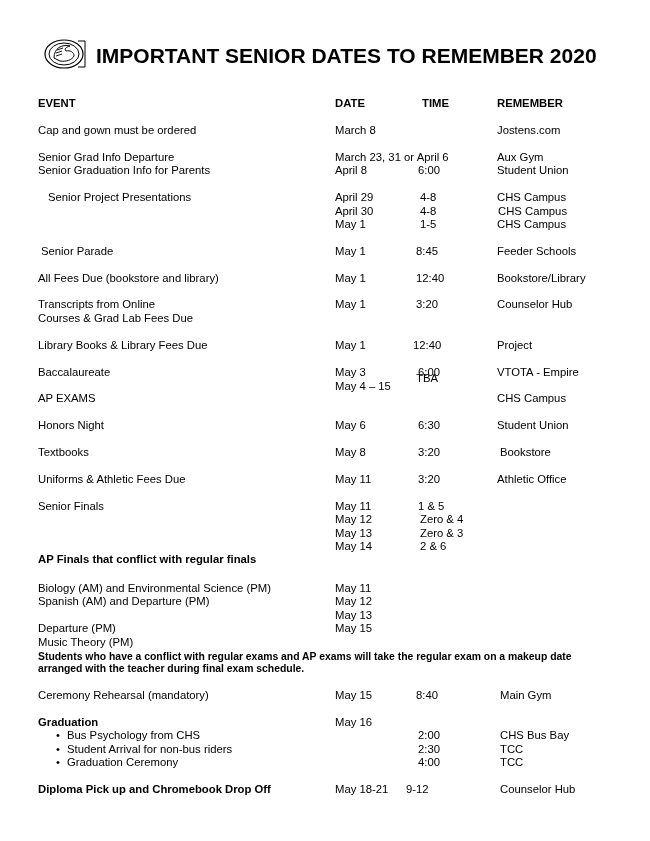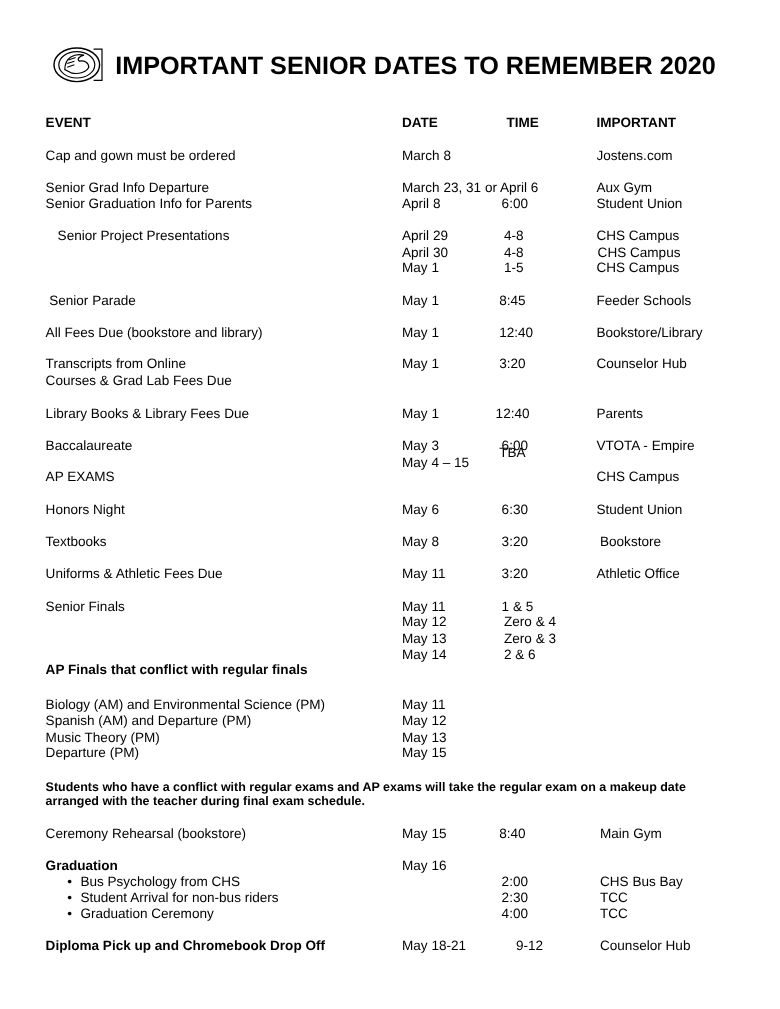--- a/index.html
+++ b/index.html
@@ -27,21 +27,21 @@
   <ellipse cx="20" cy="16" rx="15" ry="11" fill="none" stroke="#000" stroke-width="1"></ellipse>
   <path d="M10 20 C10 10, 18 6, 26 8 C22 9, 20 11, 22 13 C26 12, 30 14, 30 18 C28 22, 22 24, 16 23 Z" fill="#fff" stroke="#000" stroke-width="1"></path>
   <path d="M13 12 L19 10 M12 15 L18 13 M12 18 L18 16" stroke="#000" stroke-width="0.9"></path>
   <path d="M34 3 L41 3 L41 29 L34 29" fill="none" stroke="#000" stroke-width="1"></path>
 </svg>
 <div class="title">IMPORTANT SENIOR DATES TO REMEMBER 2020</div>
 
 <div class="t b" style="left:38px;top:97px">EVENT</div>
 <div class="t b" style="left:335px;top:97px">DATE</div>
 <div class="t b" style="left:422px;top:97px">TIME</div>
-<div class="t b" style="left:497px;top:97px">IMPORTANT</div>
+<div class="t b" style="left:497px;top:97px">REMEMBER</div>
 
 <div class="t" style="left:38px;top:124px">Cap and gown must be ordered</div>
 <div class="t" style="left:335px;top:124px">March 8</div>
 <div class="t" style="left:497px;top:124px">Jostens.com</div>
 
 <div class="t" style="left:38px;top:151px">Senior Grad Info Departure</div>
 <div class="t" style="left:335px;top:151px">March 23, 31 or April 6</div>
 <div class="t" style="left:497px;top:151px">Aux Gym</div>
 
 <div class="t" style="left:38px;top:164px">Senior Graduation Info for Parents</div>
@@ -74,21 +74,21 @@
 
 <div class="t" style="left:38px;top:298px">Transcripts from Online</div>
 <div class="t" style="left:335px;top:298px">May 1</div>
 <div class="t" style="left:416px;top:298px">3:20</div>
 <div class="t" style="left:497px;top:298px">Counselor Hub</div>
 <div class="t" style="left:38px;top:312px">Courses &amp; Grad Lab Fees Due</div>
 
 <div class="t" style="left:38px;top:339px">Library Books &amp; Library Fees Due</div>
 <div class="t" style="left:335px;top:339px">May 1</div>
 <div class="t" style="left:413px;top:339px">12:40</div>
-<div class="t" style="left:497px;top:339px">Parents</div>
+<div class="t" style="left:497px;top:339px">Project</div>
 
 <div class="t" style="left:38px;top:366px">Baccalaureate</div>
 <div class="t" style="left:335px;top:366px">May 3</div>
 <div class="t" style="left:418px;top:366px">6:00</div>
 <div class="t" style="left:497px;top:366px">VTOTA - Empire</div>
 
 <div class="t" style="left:38px;top:392px">AP EXAMS</div>
 <div class="t" style="left:335px;top:380px">May 4 – 15</div>
 <div class="t" style="left:416px;top:372px">TBA</div>
 <div class="t" style="left:497px;top:392px">CHS Campus</div>
@@ -116,29 +116,29 @@
 <div class="t" style="left:335px;top:527px">May 13</div>
 <div class="t" style="left:420px;top:527px">Zero &amp; 3</div>
 <div class="t" style="left:335px;top:540px">May 14</div>
 <div class="t" style="left:420px;top:540px">2 &amp; 6</div>
 
 <div class="t b" style="left:38px;top:553px">AP Finals that conflict with regular finals</div>
 <div class="t" style="left:38px;top:582px">Biology (AM) and Environmental Science (PM)</div>
 <div class="t" style="left:335px;top:582px">May 11</div>
 <div class="t" style="left:38px;top:595px">Spanish (AM) and Departure (PM)</div>
 <div class="t" style="left:335px;top:595px">May 12</div>
-<div class="t" style="left:38px;top:609px">Music Theory (PM)</div>
+<div class="t" style="left:38px;top:636px">Music Theory (PM)</div>
 <div class="t" style="left:335px;top:609px">May 13</div>
 <div class="t" style="left:38px;top:622px">Departure (PM)</div>
 <div class="t" style="left:335px;top:622px">May 15</div>
 
 <div class="t note" style="left:38px;top:650px">Students who have a conflict with regular exams and AP exams will take the regular exam on a makeup date</div>
 <div class="t note" style="left:38px;top:662px">arranged with the teacher during final exam schedule.</div>
 
-<div class="t" style="left:38px;top:689px">Ceremony Rehearsal (bookstore)</div>
+<div class="t" style="left:38px;top:689px">Ceremony Rehearsal (mandatory)</div>
 <div class="t" style="left:335px;top:689px">May 15</div>
 <div class="t" style="left:416px;top:689px">8:40</div>
 <div class="t" style="left:500px;top:689px">Main Gym</div>
 
 <div class="t b" style="left:38px;top:716px">Graduation</div>
 <div class="t" style="left:335px;top:716px">May 16</div>
 
 <div class="t bullet" style="left:67px;top:729px">Bus Psychology from CHS</div>
 <div class="t" style="left:418px;top:729px">2:00</div>
 <div class="t" style="left:500px;top:729px">CHS Bus Bay</div>
@@ -146,14 +146,14 @@
 <div class="t bullet" style="left:67px;top:743px">Student Arrival for non-bus riders</div>
 <div class="t" style="left:418px;top:743px">2:30</div>
 <div class="t" style="left:500px;top:743px">TCC</div>
 
 <div class="t bullet" style="left:67px;top:756px">Graduation Ceremony</div>
 <div class="t" style="left:418px;top:756px">4:00</div>
 <div class="t" style="left:500px;top:756px">TCC</div>
 
 <div class="t b" style="left:38px;top:783px">Diploma Pick up and Chromebook Drop Off</div>
 <div class="t" style="left:335px;top:783px">May 18-21</div>
-<div class="t" style="left:430px;top:783px">9-12</div>
+<div class="t" style="left:406px;top:783px">9-12</div>
 <div class="t" style="left:500px;top:783px">Counselor Hub</div>
 
 </body></html>

